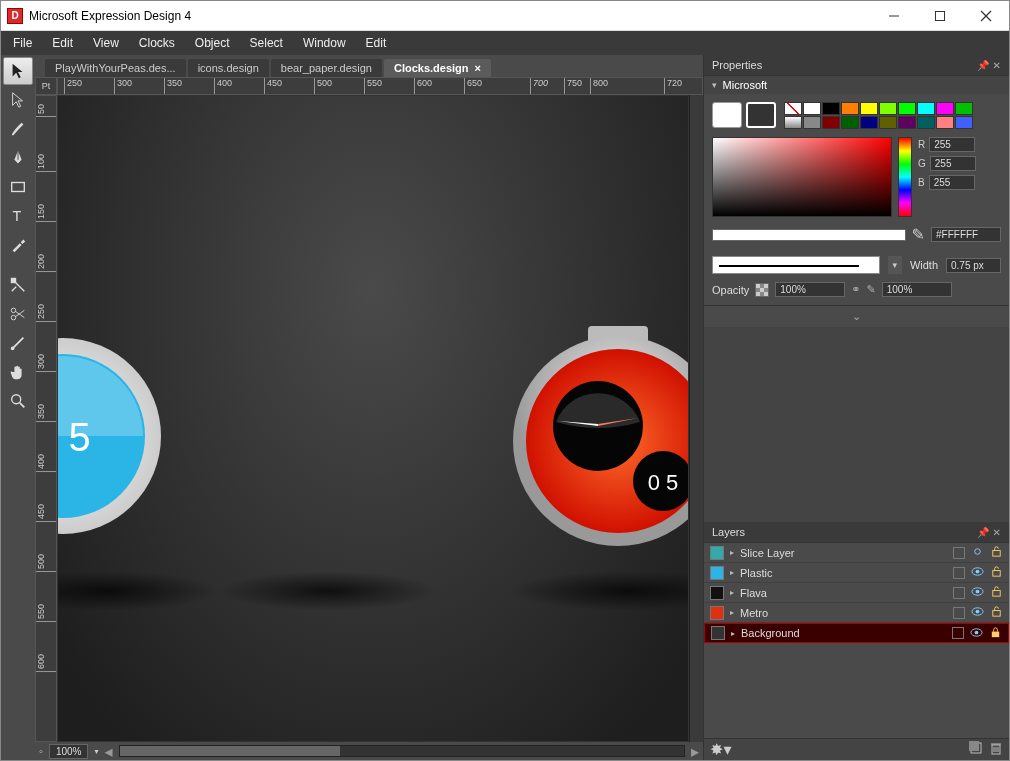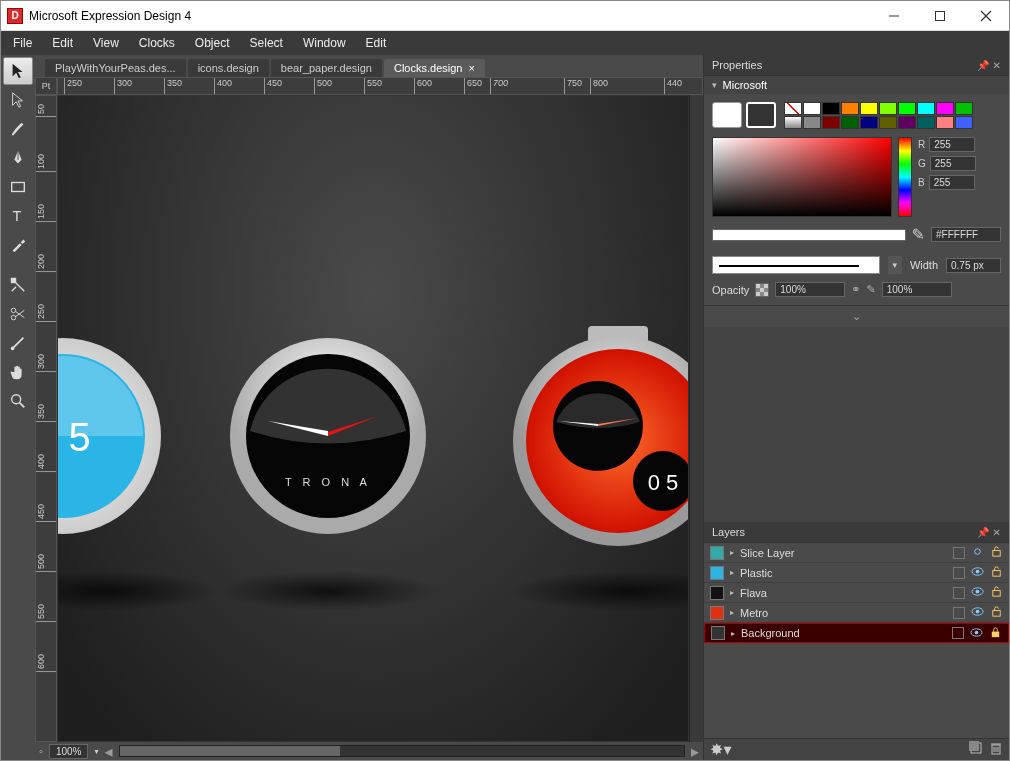--- a/index.html
+++ b/index.html
@@ -13,21 +13,21 @@
 .menubar { height: 24px; background: #3a3a3a; display: flex; align-items: center; padding: 0 4px; color: #eee; font-size: 12px; gap: 4px;}
 .menubar span { padding: 3px 8px; }
 .body-row { display: flex; height: calc(100% - 54px); }
 .toolbox { width: 34px; background: #4a4a4a; display: flex; flex-direction: column; padding-top: 2px; gap:1px;}
 .toolbox .tool { width: 30px; height: 28px; margin: 0 auto; display: flex; align-items: center; justify-content: center; color: #ddd; border-radius:2px;}
 .toolbox .tool.selected { background: linear-gradient(#eee,#ccc); color:#222; border:1px solid #888;}
 .toolbox svg { width:18px; height:18px; }
 .center-col { flex: 1; display: flex; flex-direction: column; background: #7f1d1d; min-width:0;}
 .tabs { height: 22px; display: flex; align-items: flex-end; background: #4a4a4a; padding: 2px 4px 0 10px; gap:2px;}
 .tab { background: #3a3a3a; color: #ccc; font-size: 11px; padding: 3px 10px 3px 10px; border-radius: 2px 2px 0 0; display:flex; align-items:center; gap:6px;}
-.tab.active { background: #5b5b5b; color: #fff; }
+.tab.active { background: #5b5b5b; color: #fff; font-weight: bold; }
 .tab .close { font-size:11px; }
 .doc-area { flex: 1; position: relative; display: flex; }
 .ruler-corner { width: 22px; height: 18px; background: #3d3d3d; font-size:9px; color:#ccc; display:flex;align-items:center;justify-content:center;border:1px solid #555;}
 .ruler-h { flex:1; height:18px; background:#3d3d3d; position:relative; overflow:hidden; border:1px solid #555;}
 .ruler-h .tick { position:absolute; top:0; height:18px; border-left:1px solid #999; font-size:9px; color:#ccc; padding-left:2px;}
 .ruler-v { width:22px; background:#3d3d3d; position:relative; overflow:hidden; border:1px solid #555;}
 .ruler-v .tick { position:absolute; left:0; width:22px; border-top:1px solid #999; font-size:9px; color:#ccc; writing-mode:vertical-rl; transform:rotate(180deg); text-align:right; padding:2px 0;}
 .canvas-wrap { flex:1; display:flex; flex-direction:column; min-width:0;}
 .canvas-row { display:flex; flex:1; min-height:0;}
 .canvas { flex:1; background: radial-gradient(ellipse at 50% 30%, #4a4a4a 0%, #1e1e1e 90%); position:relative; overflow:hidden; border:1px solid #333;}
@@ -209,24 +209,24 @@
           <div class="ruler-h" id="ruler-h">
               <div class="tick" style="left: 6px;">250</div>
               <div class="tick" style="left: 56px;">300</div>
               <div class="tick" style="left: 106px;">350</div>
               <div class="tick" style="left: 156px;">400</div>
               <div class="tick" style="left: 206px;">450</div>
               <div class="tick" style="left: 256px;">500</div>
               <div class="tick" style="left: 306px;">550</div>
               <div class="tick" style="left: 356px;">600</div>
               <div class="tick" style="left: 406px;">650</div>
-              <div class="tick" style="left: 432px; font-style: italic;">700</div>
+              <div class="tick" style="left: 472px; font-style: italic;">700</div>
               <div class="tick" style="left: 506px;">750</div>
               <div class="tick" style="left: 532px;">800</div>
-              <div class="tick" style="left: 606px;">440</div>
+              <div class="tick" style="left: 606px;">720</div>
             </div>
         </div>
         <div class="canvas-row">
           <div class="ruler-v" id="ruler-v">
               <div class="tick" style="top: 6px;">50</div>
               <div class="tick" style="top: 56px;">100</div>
               <div class="tick" style="top: 106px;">150</div>
               <div class="tick" style="top: 156px;">200</div>
               <div class="tick" style="top: 206px;">250</div>
               <div class="tick" style="top: 256px;">300</div>
@@ -248,36 +248,20 @@
                       <stop offset="1" stop-color="#ccc"></stop>
                     </radialGradient>
                   </defs>
                 <circle cx="100" cy="100" r="82" fill="#2bb4e6"></circle>
                 <path d="M20 100 a80 80 0 0 1 160 0 Z" fill="rgba(255,255,255,0.25)"></path>
                 <text x="100" y="115" text-anchor="middle" font-size="40" fill="#fff" font-weight="300">2 5</text>
               </svg>
             </div>
             <div class="shadow" style="left:-60px; bottom:130px;"></div>
 
-            <div class="clock2">
-              <svg viewBox="0 0 200 200">
-                <defs>
-                    <radialGradient id="rim2" cx="0.5" cy="0.3">
-                      <stop offset="0" stop-color="#fff"></stop>
-                      <stop offset="1" stop-color="#aaa"></stop>
-                    </radialGradient>
-                  </defs>
-                <circle cx="100" cy="100" r="98" fill="url(#rim2)"></circle>
-                <circle cx="100" cy="100" r="82" fill="#050505"></circle>
-                <path d="M22 95 a80 80 0 0 1 156 0 q-78 25 -156 0 Z" fill="rgba(255,255,255,0.18)"></path>
-                <polygon points="100,100 40,85 100,95" fill="#fff"></polygon>
-                <polygon points="100,100 150,80 100,96" fill="#e81010"></polygon>
-                <text x="100" y="150" text-anchor="middle" font-size="11" fill="#ddd" letter-spacing="4">T R O N A</text>
-              </svg>
-            </div>
             <div class="shadow" style="left:160px; bottom:130px;"></div>
 
             <div class="clock3">
               <svg viewBox="0 0 220 220">
                 <rect x="80" y="0" width="60" height="30" rx="4" fill="#bbb"></rect>
                 <defs>
                     <radialGradient id="rim3" cx="0.5" cy="0.3">
                       <stop offset="0" stop-color="#eee"></stop>
                       <stop offset="1" stop-color="#999"></stop>
                     </radialGradient>

